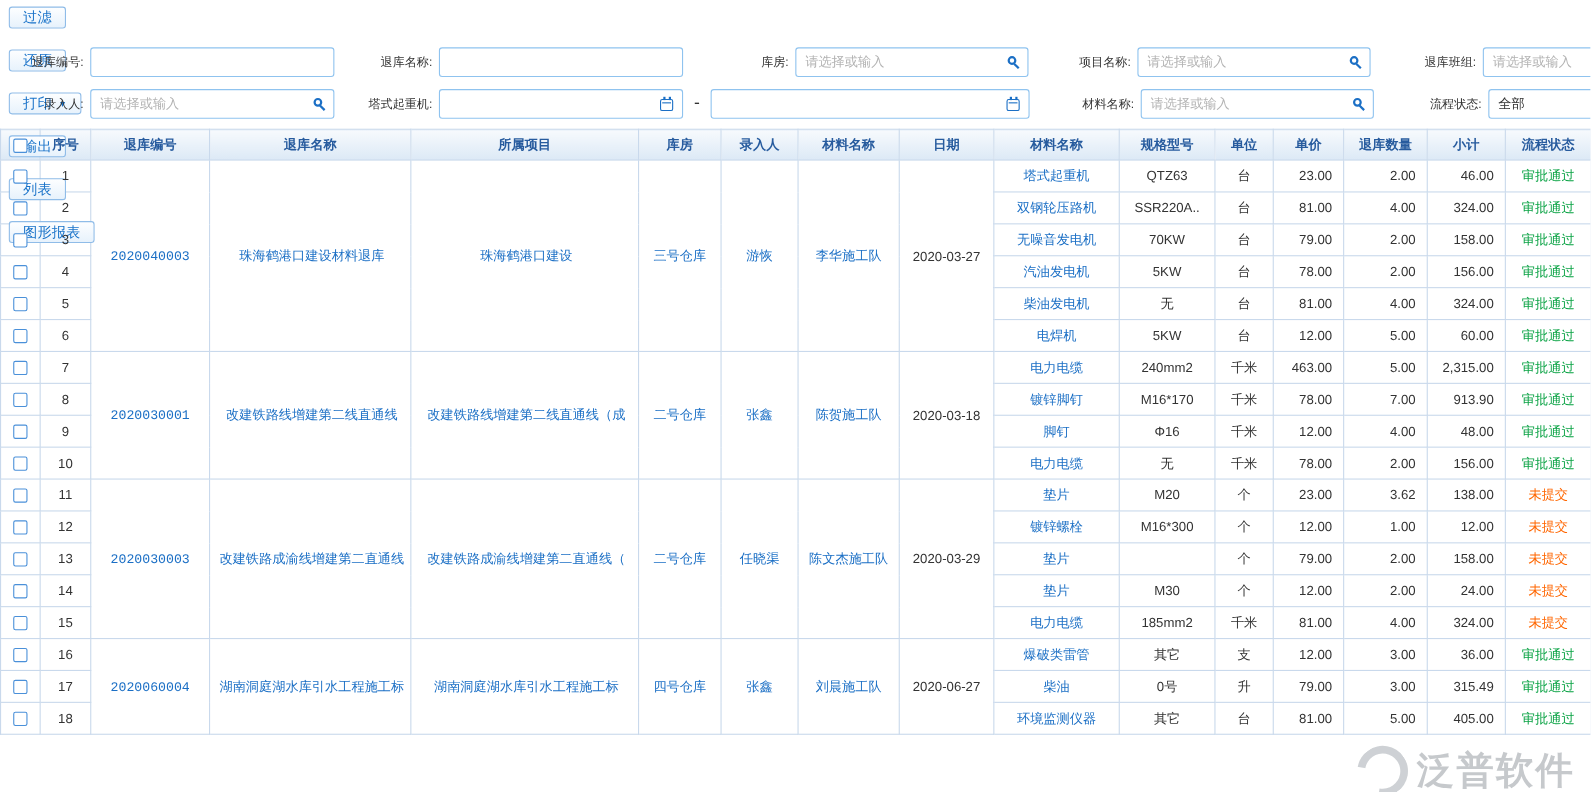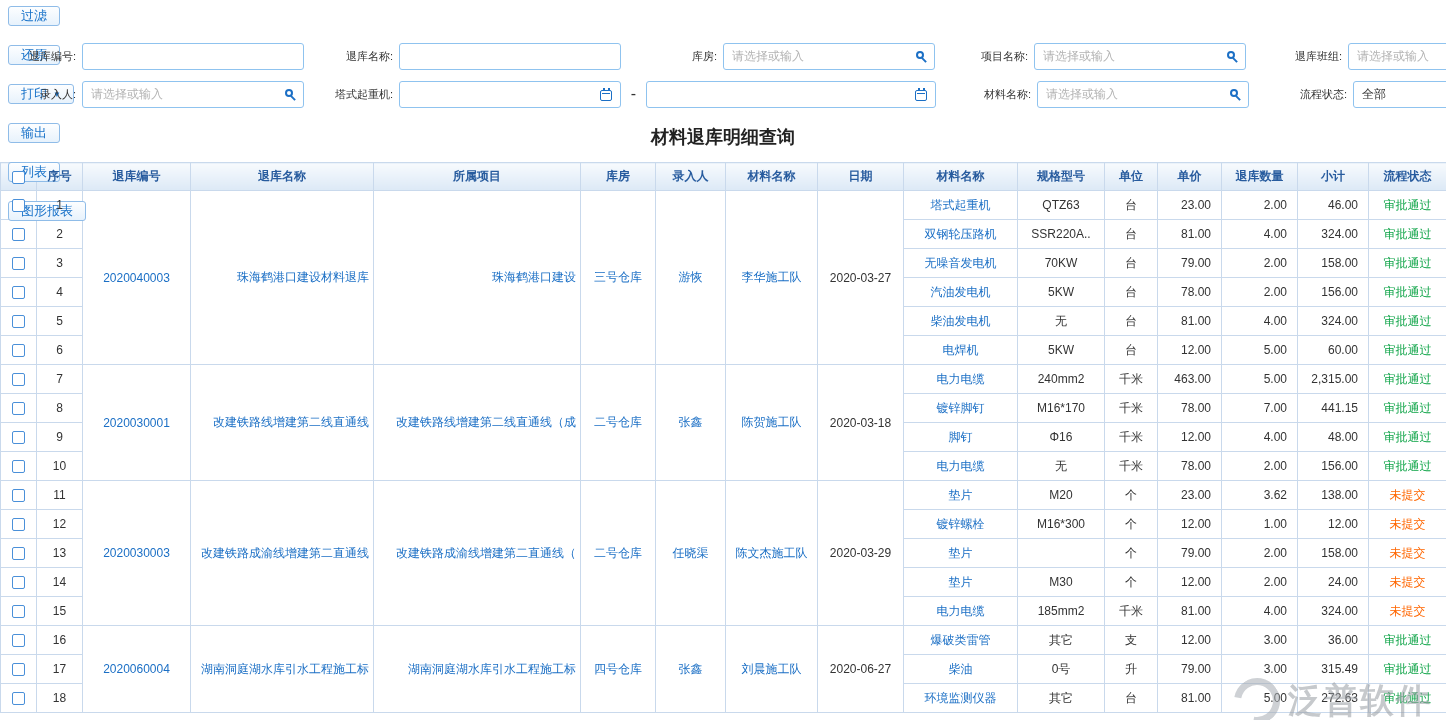--- a/index.html
+++ b/index.html
@@ -45,23 +45,23 @@
 
   
   .page-title{text-align:center;font-size:18px;font-weight:bold;color:#222;padding:8px 0 13px;}
 
   
   table{border-collapse:collapse;table-layout:fixed;width:1446px;font-size:12px;}
   th,td{border:1px solid var(--border);overflow:hidden;white-space:nowrap;padding:0 4px;
         height:29px;text-align:center;}
   thead th{height:28px;background:linear-gradient(#f7fafd,#dce9f6);color:var(--header-text);
         font-weight:bold;font-size:12px;}
-  td.tl{text-align:right;padding-left:7px;}
+  td.tl{text-align:center;padding-left:7px;}
   td.num{text-align:right;padding-right:10px;}
-  a{color:var(--link);text-decoration:none;cursor:pointer;}
+  a{color:var(--link);text-decoration:none;cursor:pointer;font-family:Liberation Mono, monospace;}
   .cb{display:inline-block;width:13px;height:13px;border:1px solid #4a90d9;background:#fff;
       border-radius:2px;vertical-align:middle;cursor:pointer;}
 
   
   .watermark{position:absolute;right:14px;bottom:-4px;display:flex;align-items:center;gap:8px;
       opacity:.55;pointer-events:none;}
   .wm-logo{width:46px;height:46px;border:7px solid #a7adb3;border-left-color:transparent;
       border-radius:50%;transform:rotate(-35deg);}
   .wm-text{font-size:34px;font-weight:bold;color:#989da3;letter-spacing:2px;}
 </style>
@@ -129,21 +129,20 @@
         <input class="txt" type="text" placeholder="请选择或输入" style="">
         <span class="mag"></span>
       </span>
       <span class="f-label" style="width:104px">流程状态:</span>
       <span class="input-wrap" style="width:222px">
         <div class="select">全部</div>
       </span>
     </div>
   </div>
 
-  <div class="page-title">材料退库明细查询</div>
 
   <table>
     <colgroup>
       <col style="width:36px">
         <col style="width:46px">
         <col style="width:108px">
         <col style="width:183px">
       <col style="width:207px">
         <col style="width:75px">
         <col style="width:70px">
@@ -270,21 +269,21 @@
           <td><span style="color:#0ba345">审批通过</span></td>
         </tr>
         <tr>
           <td><span class="cb"></span></td>
           <td>8</td>
           <td><a>镀锌脚钉</a></td>
           <td>M16*170</td>
           <td>千米</td>
           <td class="num">78.00</td>
           <td class="num">7.00</td>
-          <td class="num">441.15</td>
+          <td class="num">913.90</td>
           <td><span style="color:#0ba345">审批通过</span></td>
         </tr>
         <tr>
           <td><span class="cb"></span></td>
           <td>9</td>
           <td><a>脚钉</a></td>
           <td>Φ16</td>
           <td>千米</td>
           <td class="num">12.00</td>
           <td class="num">4.00</td>
@@ -394,21 +393,21 @@
           <td><span style="color:#0ba345">审批通过</span></td>
         </tr>
         <tr>
           <td><span class="cb"></span></td>
           <td>18</td>
           <td><a>环境监测仪器</a></td>
           <td>其它</td>
           <td>台</td>
           <td class="num">81.00</td>
           <td class="num">5.00</td>
-          <td class="num">272.63</td>
+          <td class="num">405.00</td>
           <td><span style="color:#0ba345">审批通过</span></td>
         </tr>
       </tbody>
   </table>
 
   <div class="watermark">
     <span class="wm-logo"></span>
     <span class="wm-text">泛普软件</span>
   </div>
 

